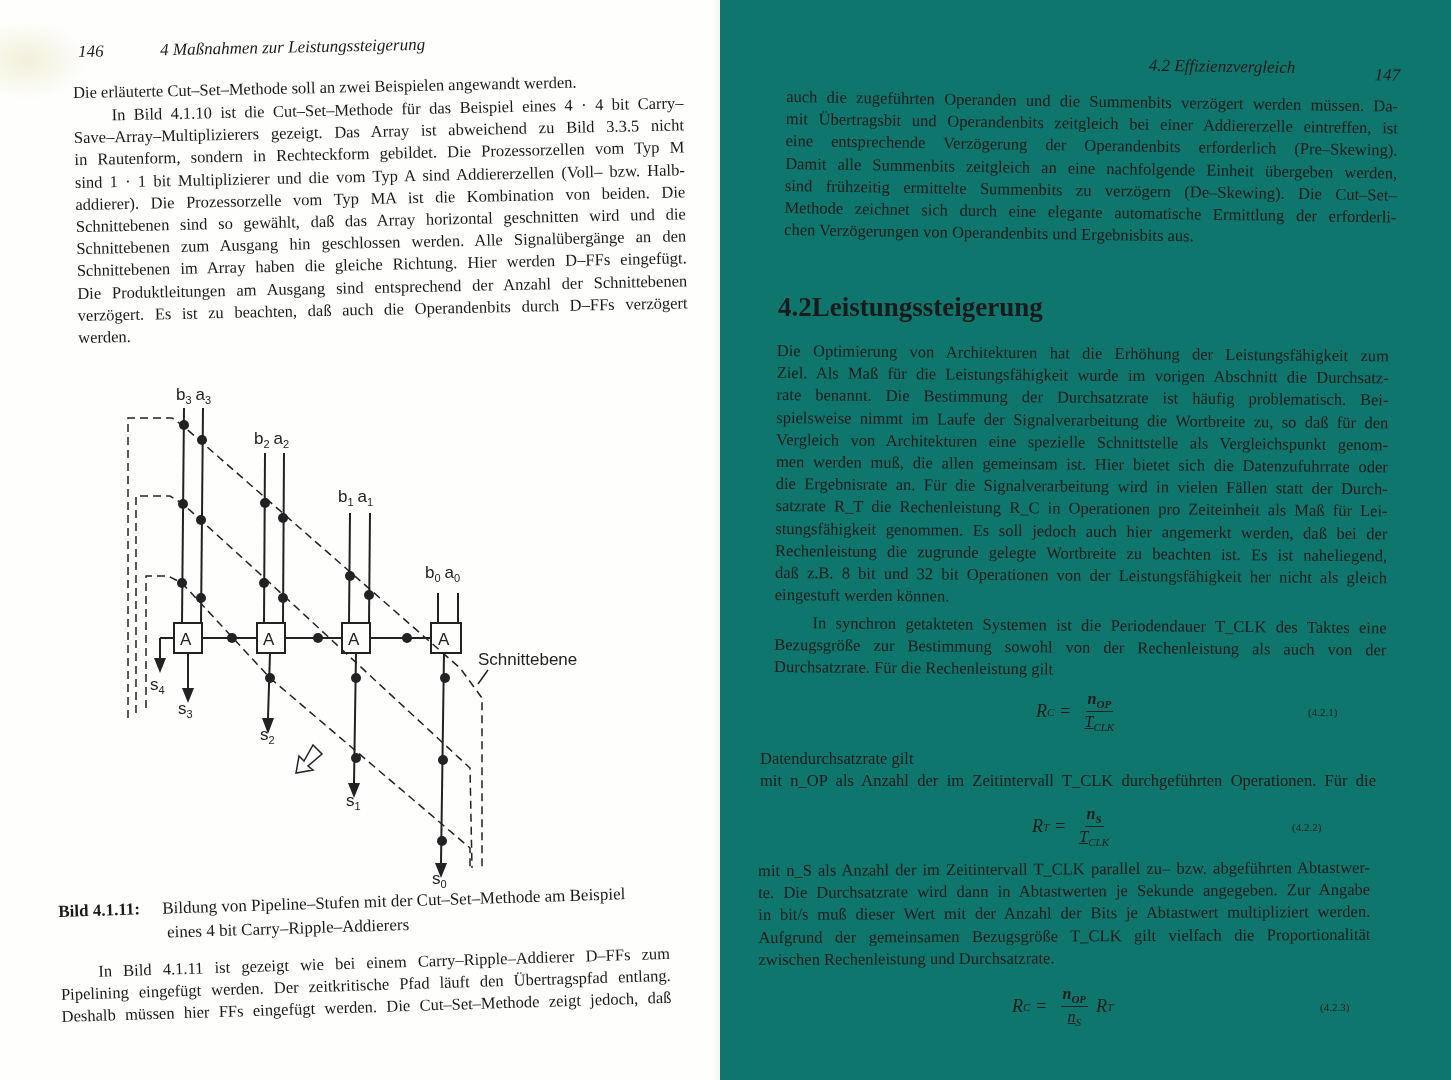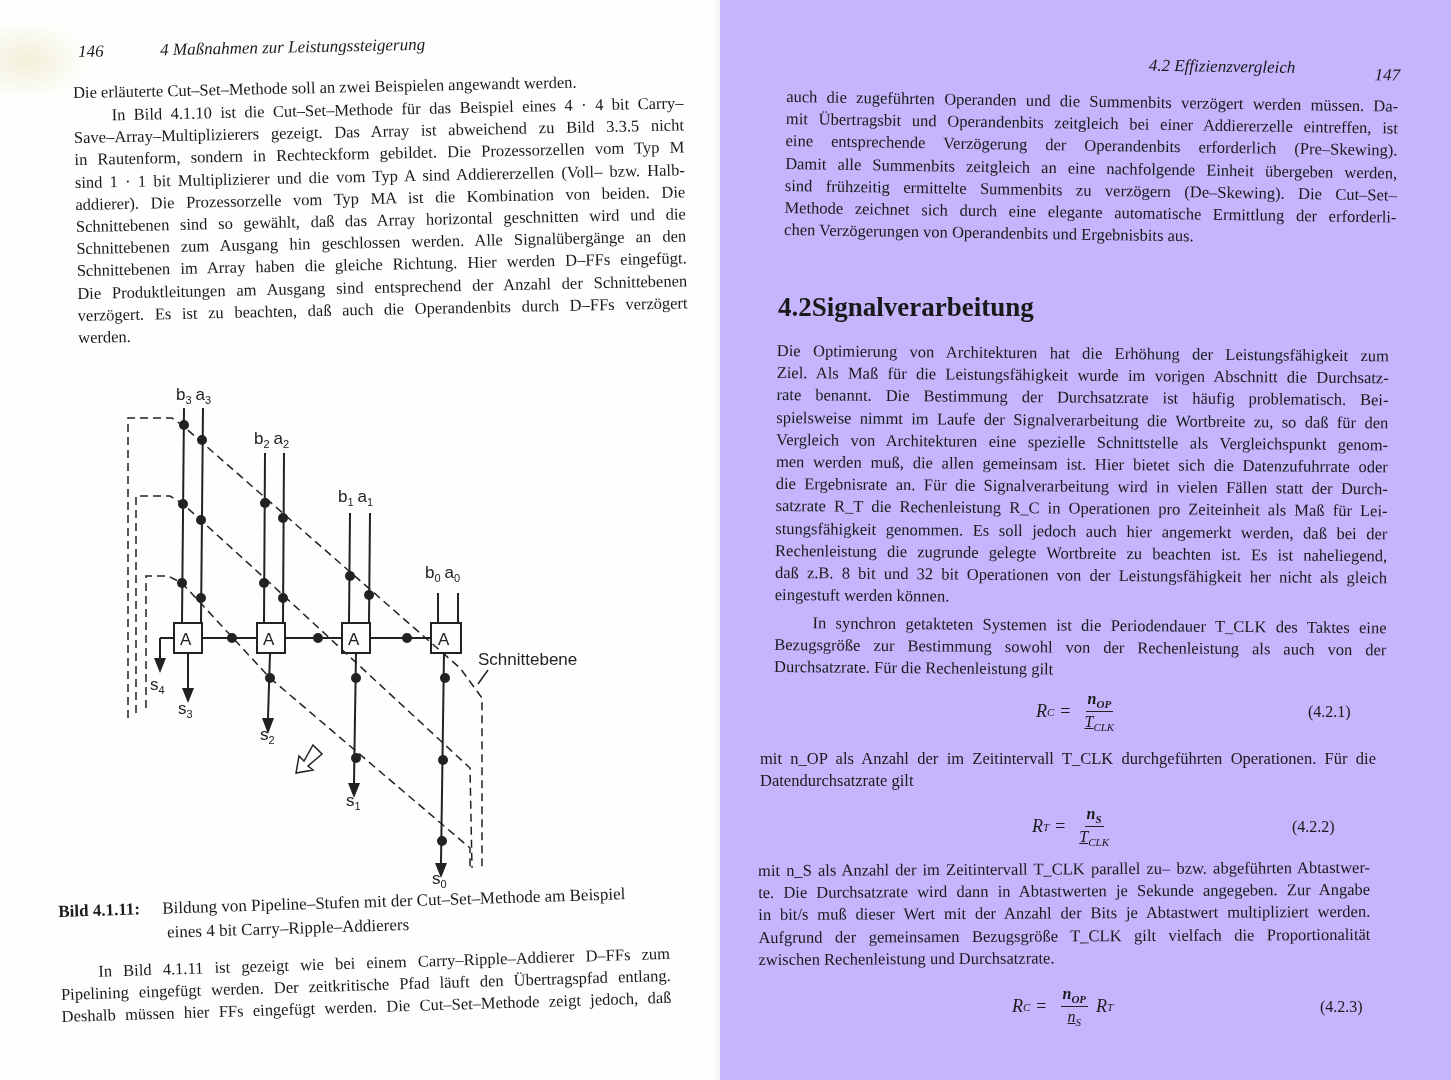--- a/index.html
+++ b/index.html
@@ -2,21 +2,21 @@
 <html><head>
 <meta charset="utf-8">
 <style>
   html, body { margin:0; padding:0; }
   body {
     width:1451px; height:1080px; overflow:hidden; background:#ffffff;
     font-family:"Liberation Serif", serif; color:#1a1a1a; position:relative;
   }
   .page { position:absolute; top:0; height:1080px; }
   .page.left { left:0; width:720px; background:#fefefd; }
-  .page.right { left:720px; width:731px; background:#c4b5fd; }
+  .page.right { left:720px; width:731px; background:#0f766e; }
   .gutter { position:absolute; left:712px; top:0; width:16px; height:1080px;
     background:linear-gradient(90deg,#ffffff 0%,#f3f3f0 50%,#ffffff 100%); }
   .smudge { position:absolute; left:0; top:20px; width:90px; height:80px;
     background:radial-gradient(ellipse at 30% 50%, #f2f0d8 0%, rgba(255,255,255,0) 70%); }
 
   .run-head { position:absolute; font-style:italic; font-size:17px; }
   .pgno { font-style:italic; font-size:17px; position:absolute; }
 
   .block { position:absolute; font-size:16.5px; line-height:22.2px; text-align:justify; }
   .block p { margin:0; }
@@ -31,21 +31,21 @@
 
   .caption { position:absolute; font-size:17px; line-height:24px; }
   .caption .lbl { font-weight:bold; display:inline-block; width:104px; }
   .caption .cont { padding-left:108px; display:block; }
 
   .eq { position:absolute; font-size:18px; font-style:italic; display:flex; align-items:center; }
   .eq .frac { display:inline-flex; flex-direction:column; align-items:center; margin:0 8px; }
   .eq .frac .n { border-bottom:1px solid #222; padding:0 2px 1px; font-size:16px;font-weight:bold; }
   .eq .frac .d { padding-top:1px; font-size:16px;text-decoration:underline; }
   .eq sub { font-size:11px; }
-  .eq .eqno { position:absolute; font-style:normal; font-size:16px; }
+  .eq .eqno { position:absolute; font-style:normal; font-size:11px; }
   .eq .op { font-style:normal; margin:0 6px; }
 
   .diagram { position:absolute; left:110px; top:378px; width:540px; height:510px; }
   .diagram svg { width:100%; height:100%; }
   .diagram .lbl { font-family:"Liberation Sans", sans-serif; font-size:17px; fill:#222; }
   .diagram .sub { font-size:11px; }
 </style>
 </head>
 <body>
 
@@ -187,21 +187,21 @@
       <span class="line">mit Übertragsbit und Operandenbits zeitgleich bei einer Addiererzelle eintreffen, ist</span>
       <span class="line">eine entsprechende Verzögerung der Operandenbits erforderlich (Pre–Skewing).</span>
       <span class="line">Damit alle Summenbits zeitgleich an eine nachfolgende Einheit übergeben werden,</span>
       <span class="line">sind frühzeitig ermittelte Summenbits zu verzögern (De–Skewing). Die Cut–Set–</span>
       <span class="line">Methode zeichnet sich durch eine elegante automatische Ermittlung der erforderli-</span>
       <span class="line last">chen Verzögerungen von Operandenbits und Ergebnisbits aus.</span>
     </div>
   </div>
 
   <div class="section-title" style="left:58px;top:292px;">
-    <span class="num">4.2</span><span>Signalverarbeitung</span>
+    <span class="num">4.2</span><span>Leistungssteigerung</span>
   </div>
 
   <div class="right-tilt" style="position:absolute;left:57px;top:340px;width:620px;height:340px;transform:rotate(0.5deg);">
     <div class="block" style="left:0;top:0;width:612px;">
       <span class="line">Die Optimierung von Architekturen hat die Erhöhung der Leistungsfähigkeit zum</span>
       <span class="line">Ziel. Als Maß für die Leistungsfähigkeit wurde im vorigen Abschnitt die Durchsatz-</span>
       <span class="line">rate benannt. Die Bestimmung der Durchsatzrate ist häufig problematisch. Bei-</span>
       <span class="line">spielsweise nimmt im Laufe der Signalverarbeitung die Wortbreite zu, so daß für den</span>
       <span class="line">Vergleich von Architekturen eine spezielle Schnittstelle als Vergleichspunkt genom-</span>
       <span class="line">men werden muß, die allen gemeinsam ist. Hier bietet sich die Datenzufuhrrate oder</span>
@@ -224,22 +224,22 @@
       <sub>C</sub>
     <span class="op">=</span>
     <span class="frac">
         <span class="n"><span>n</span><sub>OP</sub></span>
         <span class="d"><span>T</span><sub>CLK</sub></span>
       </span>
     <span class="eqno" style="left:272px;">(4.2.1)</span>
   </div>
 
   <div class="block" style="left:40px;top:748px;width:616px;">
+    <span class="line last">Datendurchsatzrate gilt</span>
     <span class="line">mit n_OP als Anzahl der im Zeitintervall T_CLK durchgeführten Operationen. Für die</span>
-    <span class="line last">Datendurchsatzrate gilt</span>
   </div>
 
   <div class="eq" style="left:312px;top:805px;">
     <span>R</span>
       <sub>T</sub>
     <span class="op">=</span>
     <span class="frac">
         <span class="n"><span>n</span><sub>S</sub></span>
         <span class="d"><span>T</span><sub>CLK</sub></span>
       </span>

